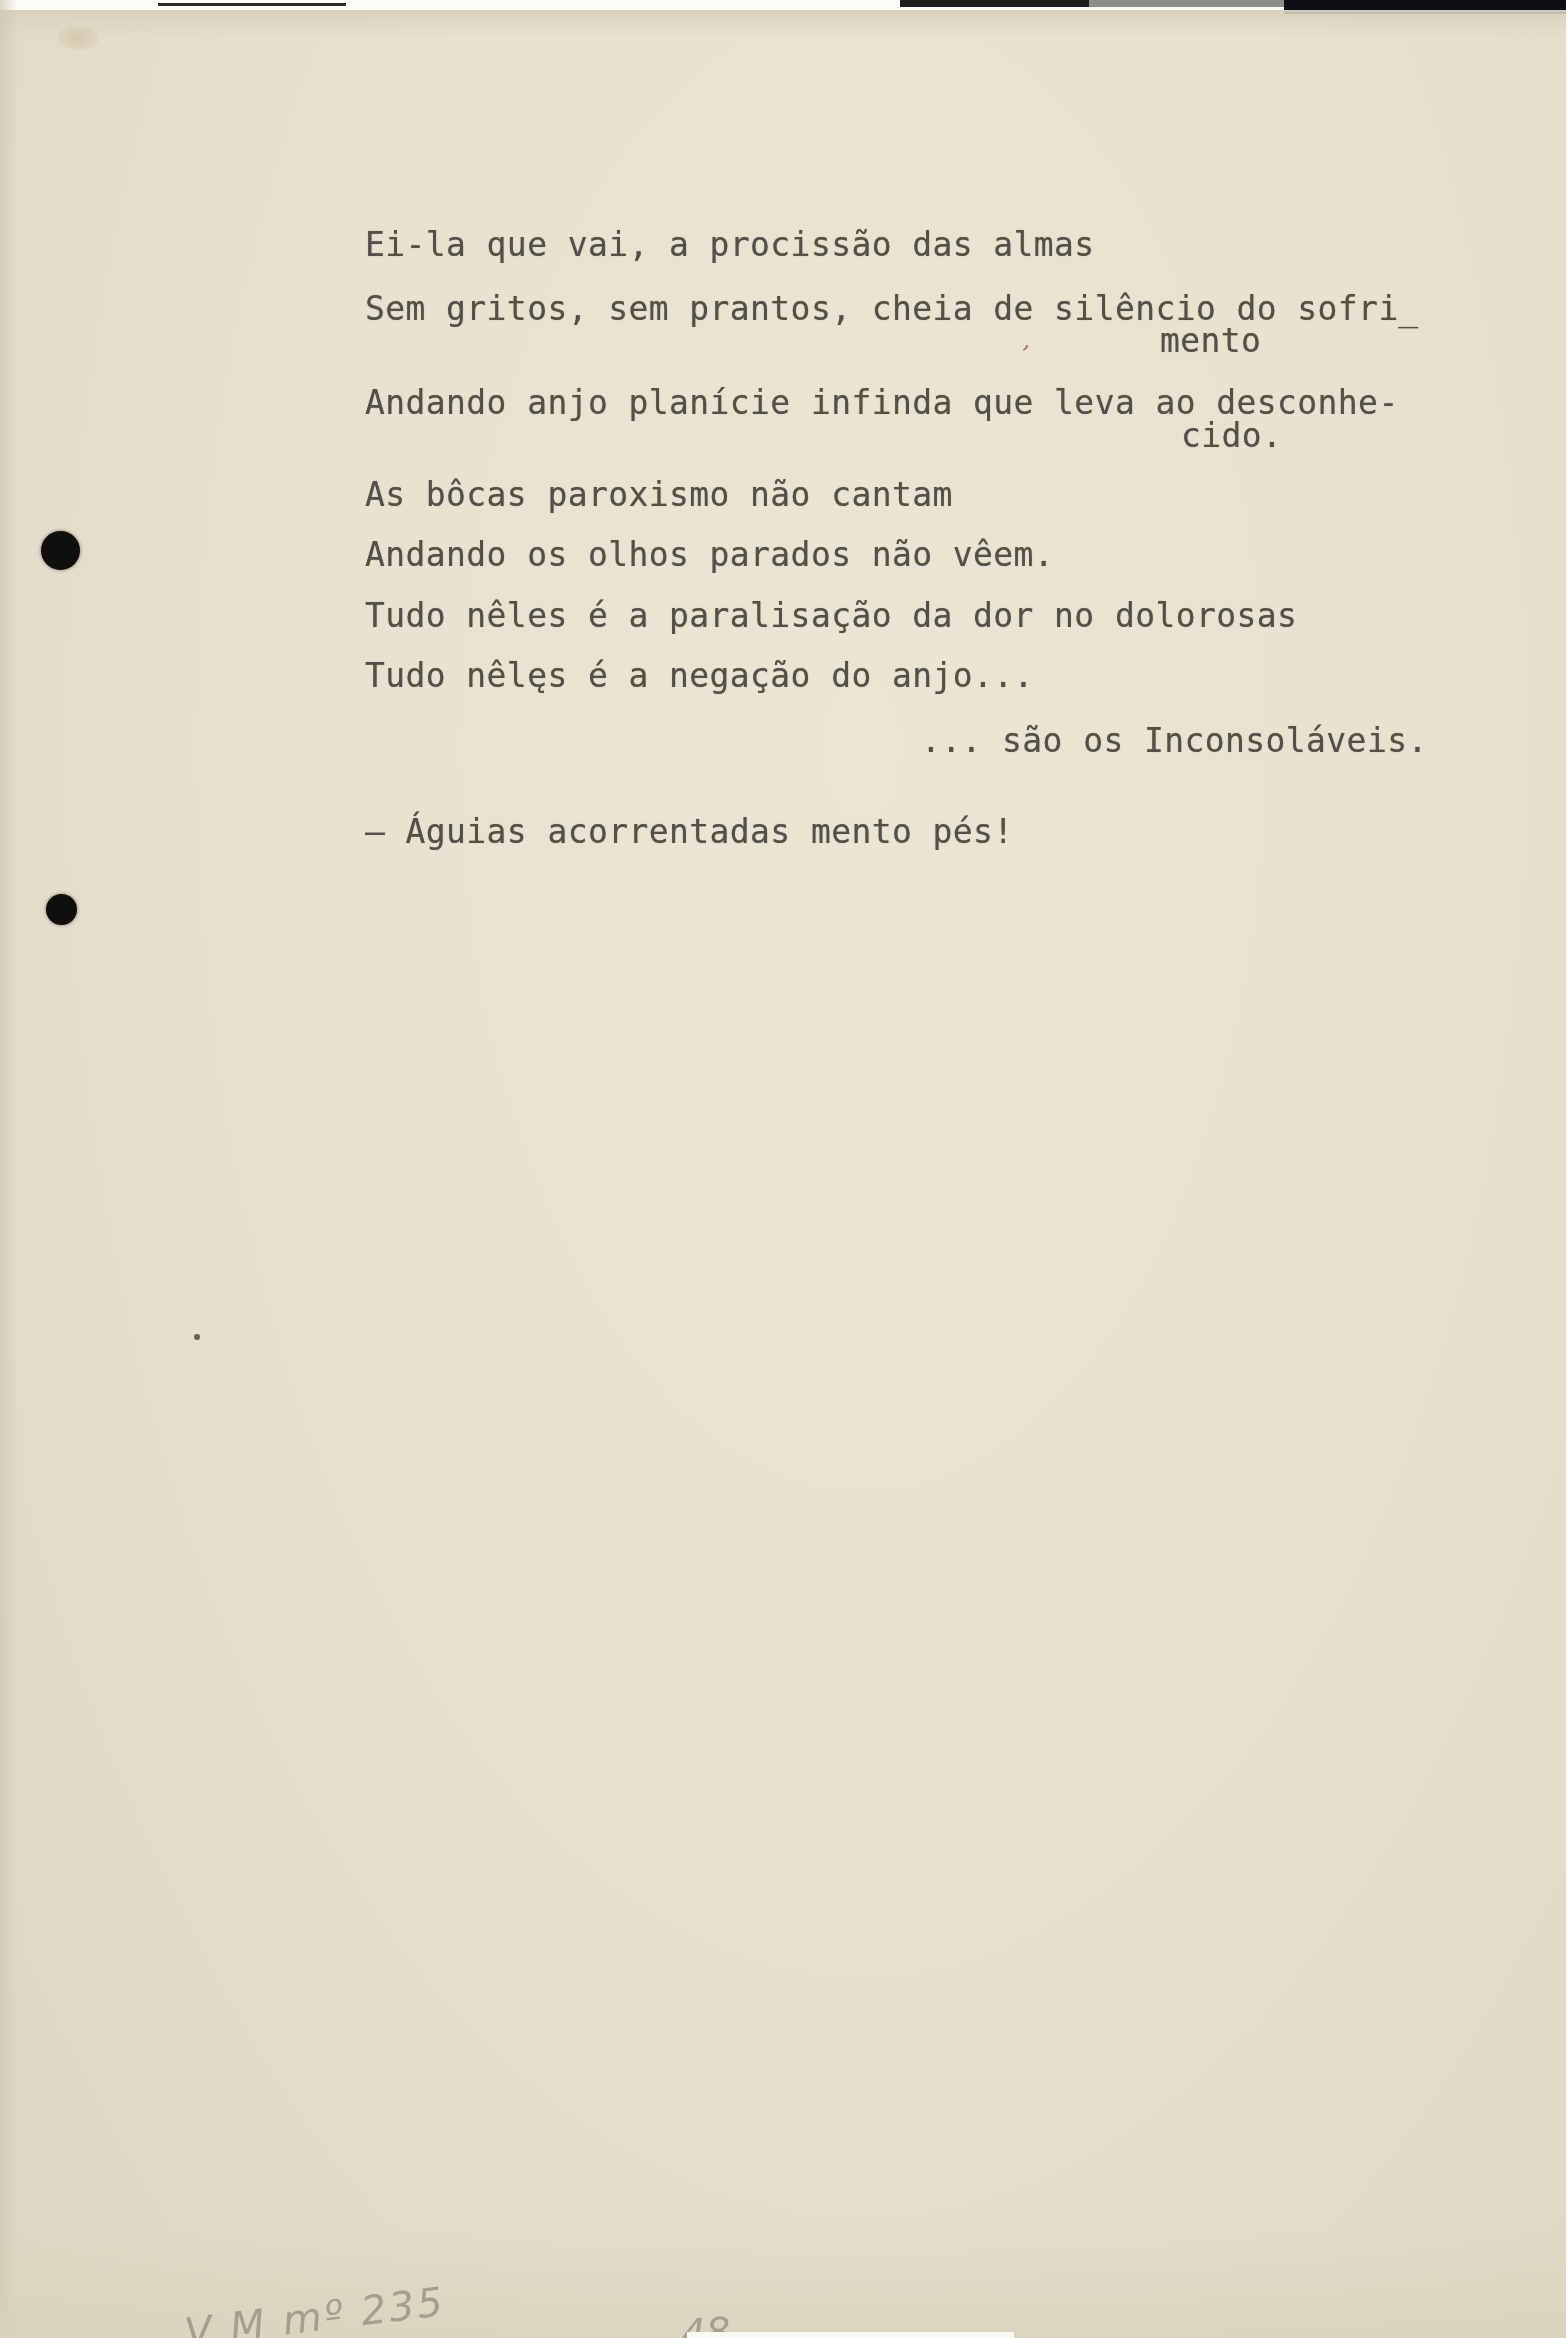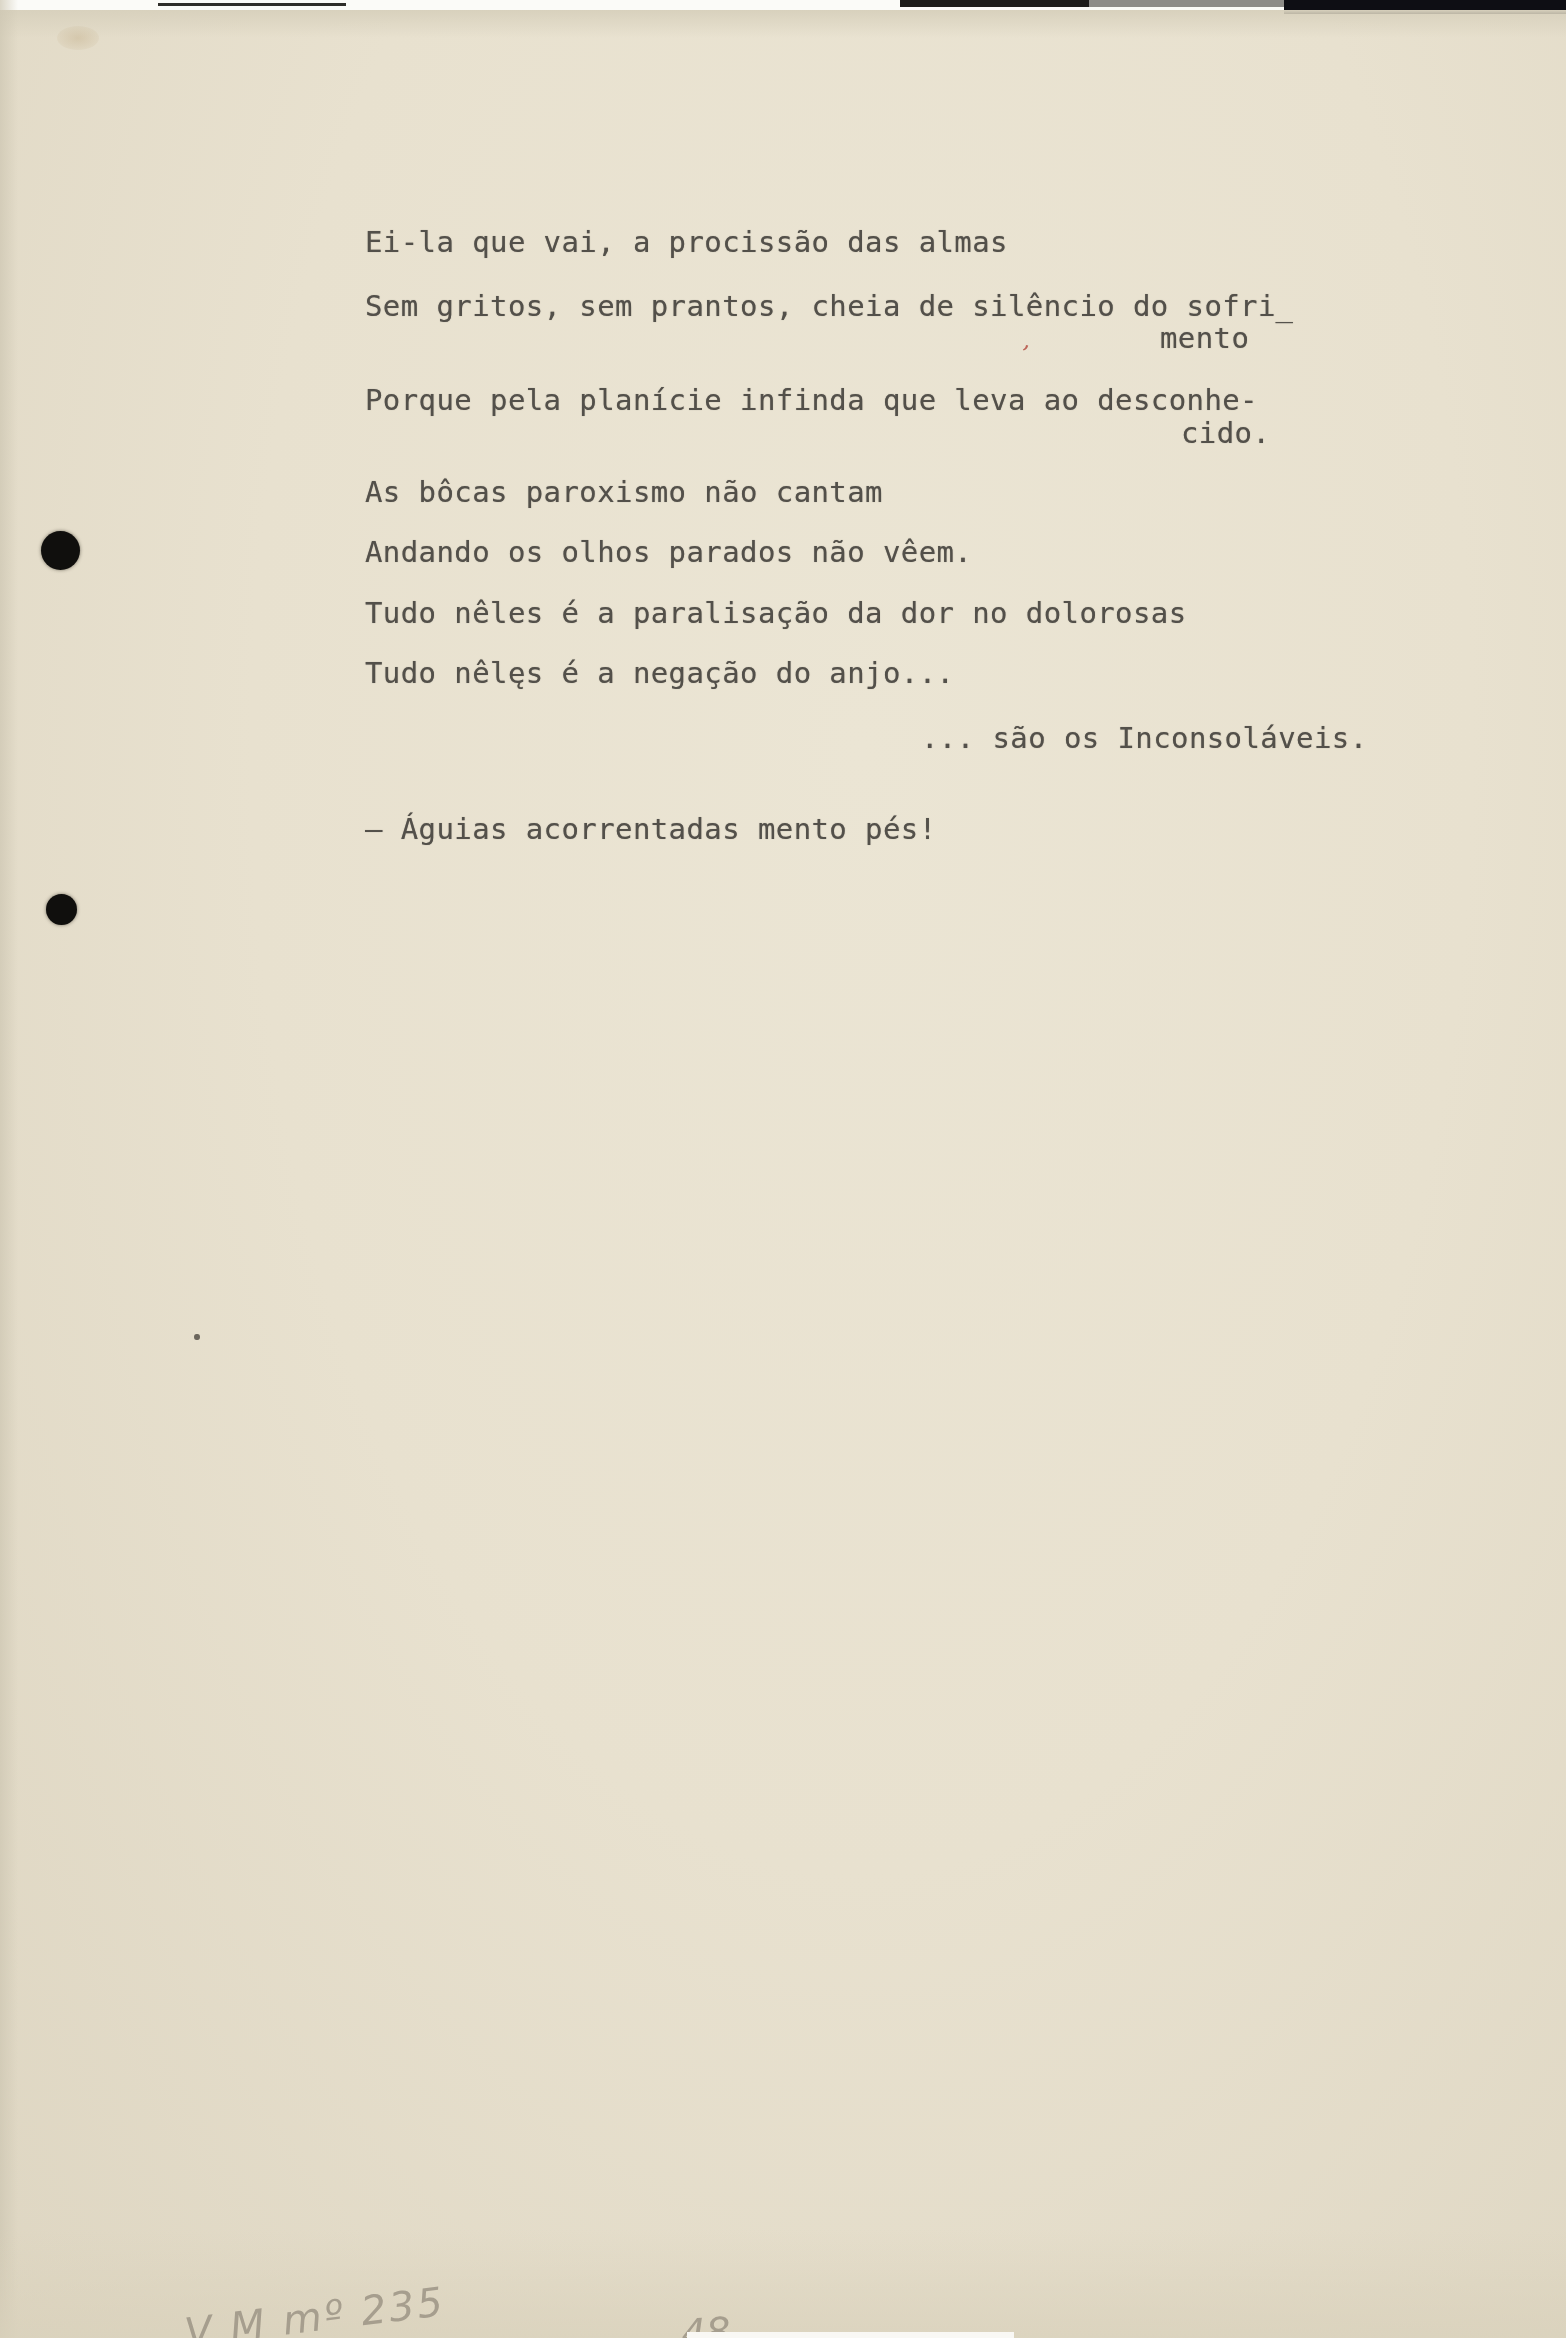--- a/index.html
+++ b/index.html
@@ -49,21 +49,21 @@
   }
   
   .hole { position: absolute; border-radius: 50%; background: #100f0d; box-shadow: 0 0 3.7px rgba(40,35,25,.6); }
   .hole.h1 { left: 41px; top: 531px; width: 39px; height: 39px; }
   .hole.h2 { left: 46px; top: 894px; width: 31px; height: 31px; }
   
   .tline {
     position: absolute;
     left: 365px;
     font-family: "DejaVu Sans Mono", "Liberation Mono", monospace;
-    font-size: 29px;
+    font-size: 33px;
     line-height: 1;
     color: #53504a;
     white-space: pre;
     letter-spacing: 0.4px;
     text-shadow: 0 0 0.9px rgba(82,77,69,.55);
   }
   .paper-stain {
     position: absolute; left: 57px; top: 26px;
     width: 42px; height: 24px; border-radius: 50%;
     background: radial-gradient(#c9b795, rgba(201,183,149,0));
@@ -123,21 +123,21 @@
 
   <div class="hole h1"></div>
   <div class="hole h2"></div>
 
   <div class="paper-stain"></div>
   <div class="speck"></div>
 
   <div class="tline" style="top:228px">Ei-la que vai, a procissão das almas</div>
   <div class="tline" style="top:292px">Sem gritos, sem prantos, cheia de silêncio do sofri̲</div>
   <div class="tline" style="top:324px; left:1160px">mento</div>
-  <div class="tline" style="top:386px">Porque pela planície infinda que leva ao desconhe-</div>
+  <div class="tline" style="top:386px">Andando anjo planície infinda que leva ao desconhe-</div>
   <div class="tline" style="top:419px; left:1181px">cido.</div>
   <div class="tline" style="top:478px">As bôcas paroxismo não cantam</div>
   <div class="tline" style="top:538px">Andando os olhos parados não vêem.</div>
   <div class="tline" style="top:599px">Tudo nêles é a paralisação da dor no dolorosas</div>
   <div class="tline" style="top:659px">Tudo nêlęs é a negação do anjo...</div>
   <div class="tline" style="top:724px; left:921px">... são os Inconsoláveis.</div>
   <div class="tline" style="top:815px">— Águias acorrentadas mento pés!</div>
 
   <div class="red-mark">,</div>
 

